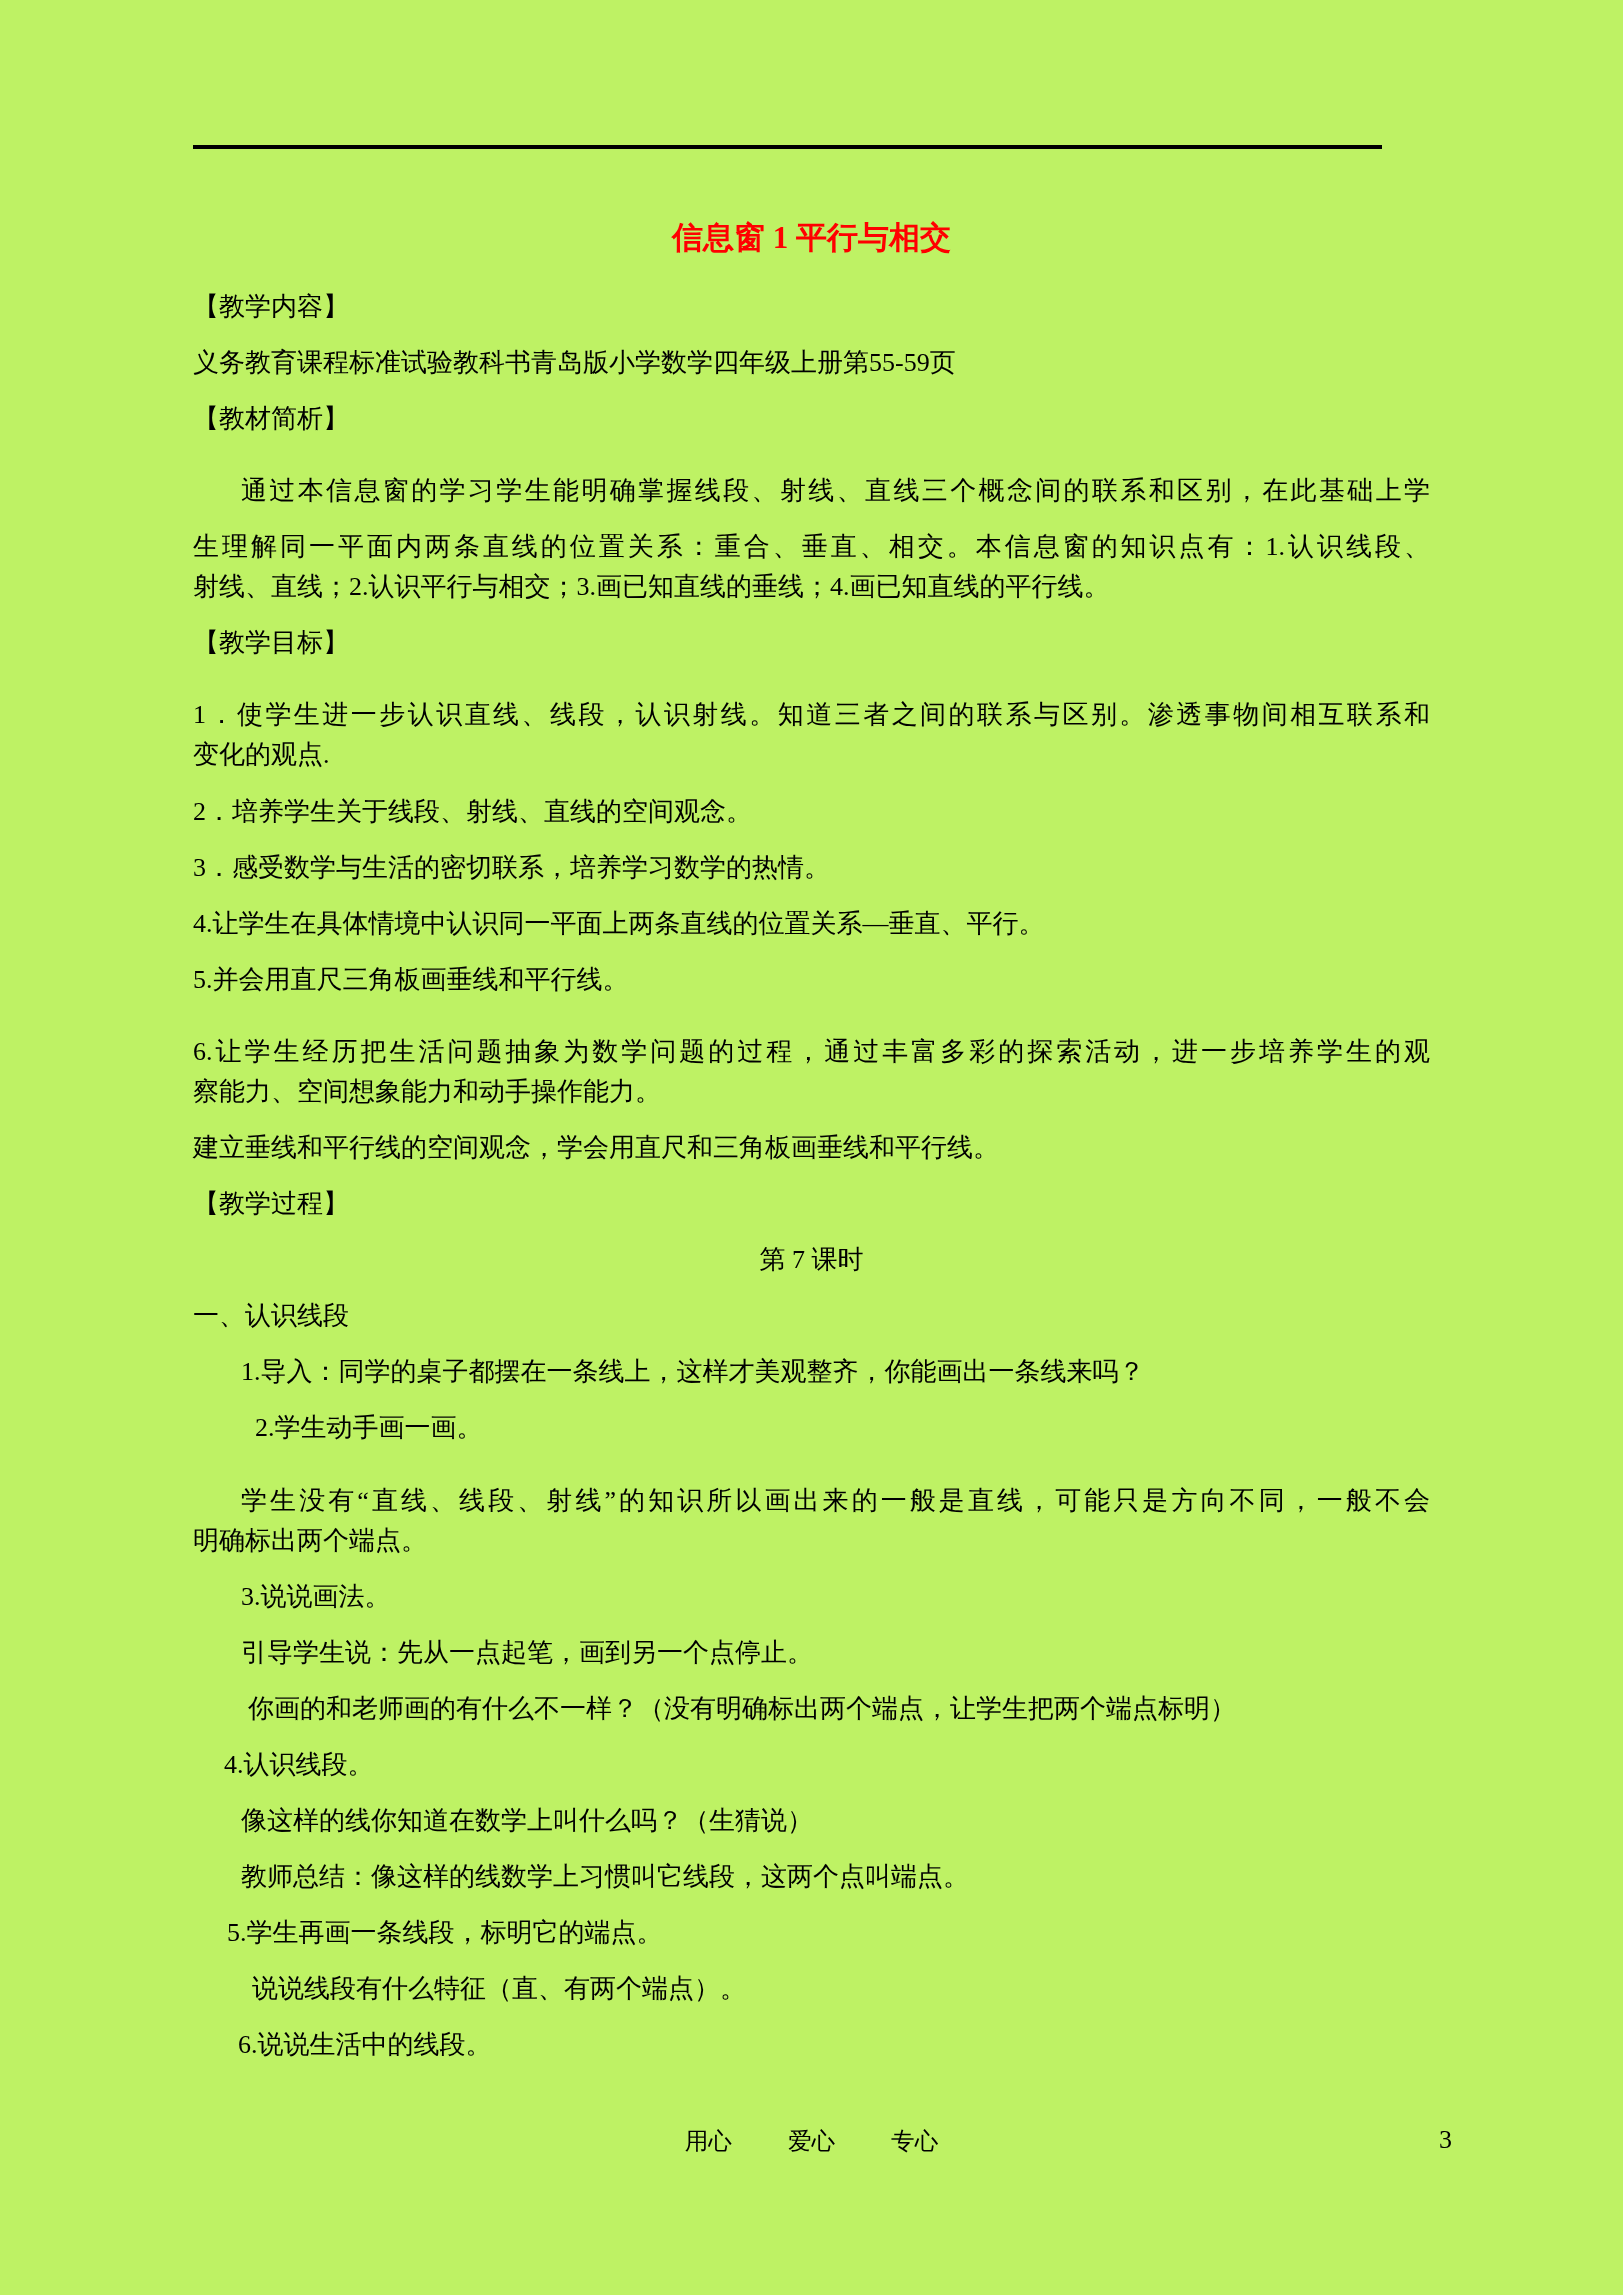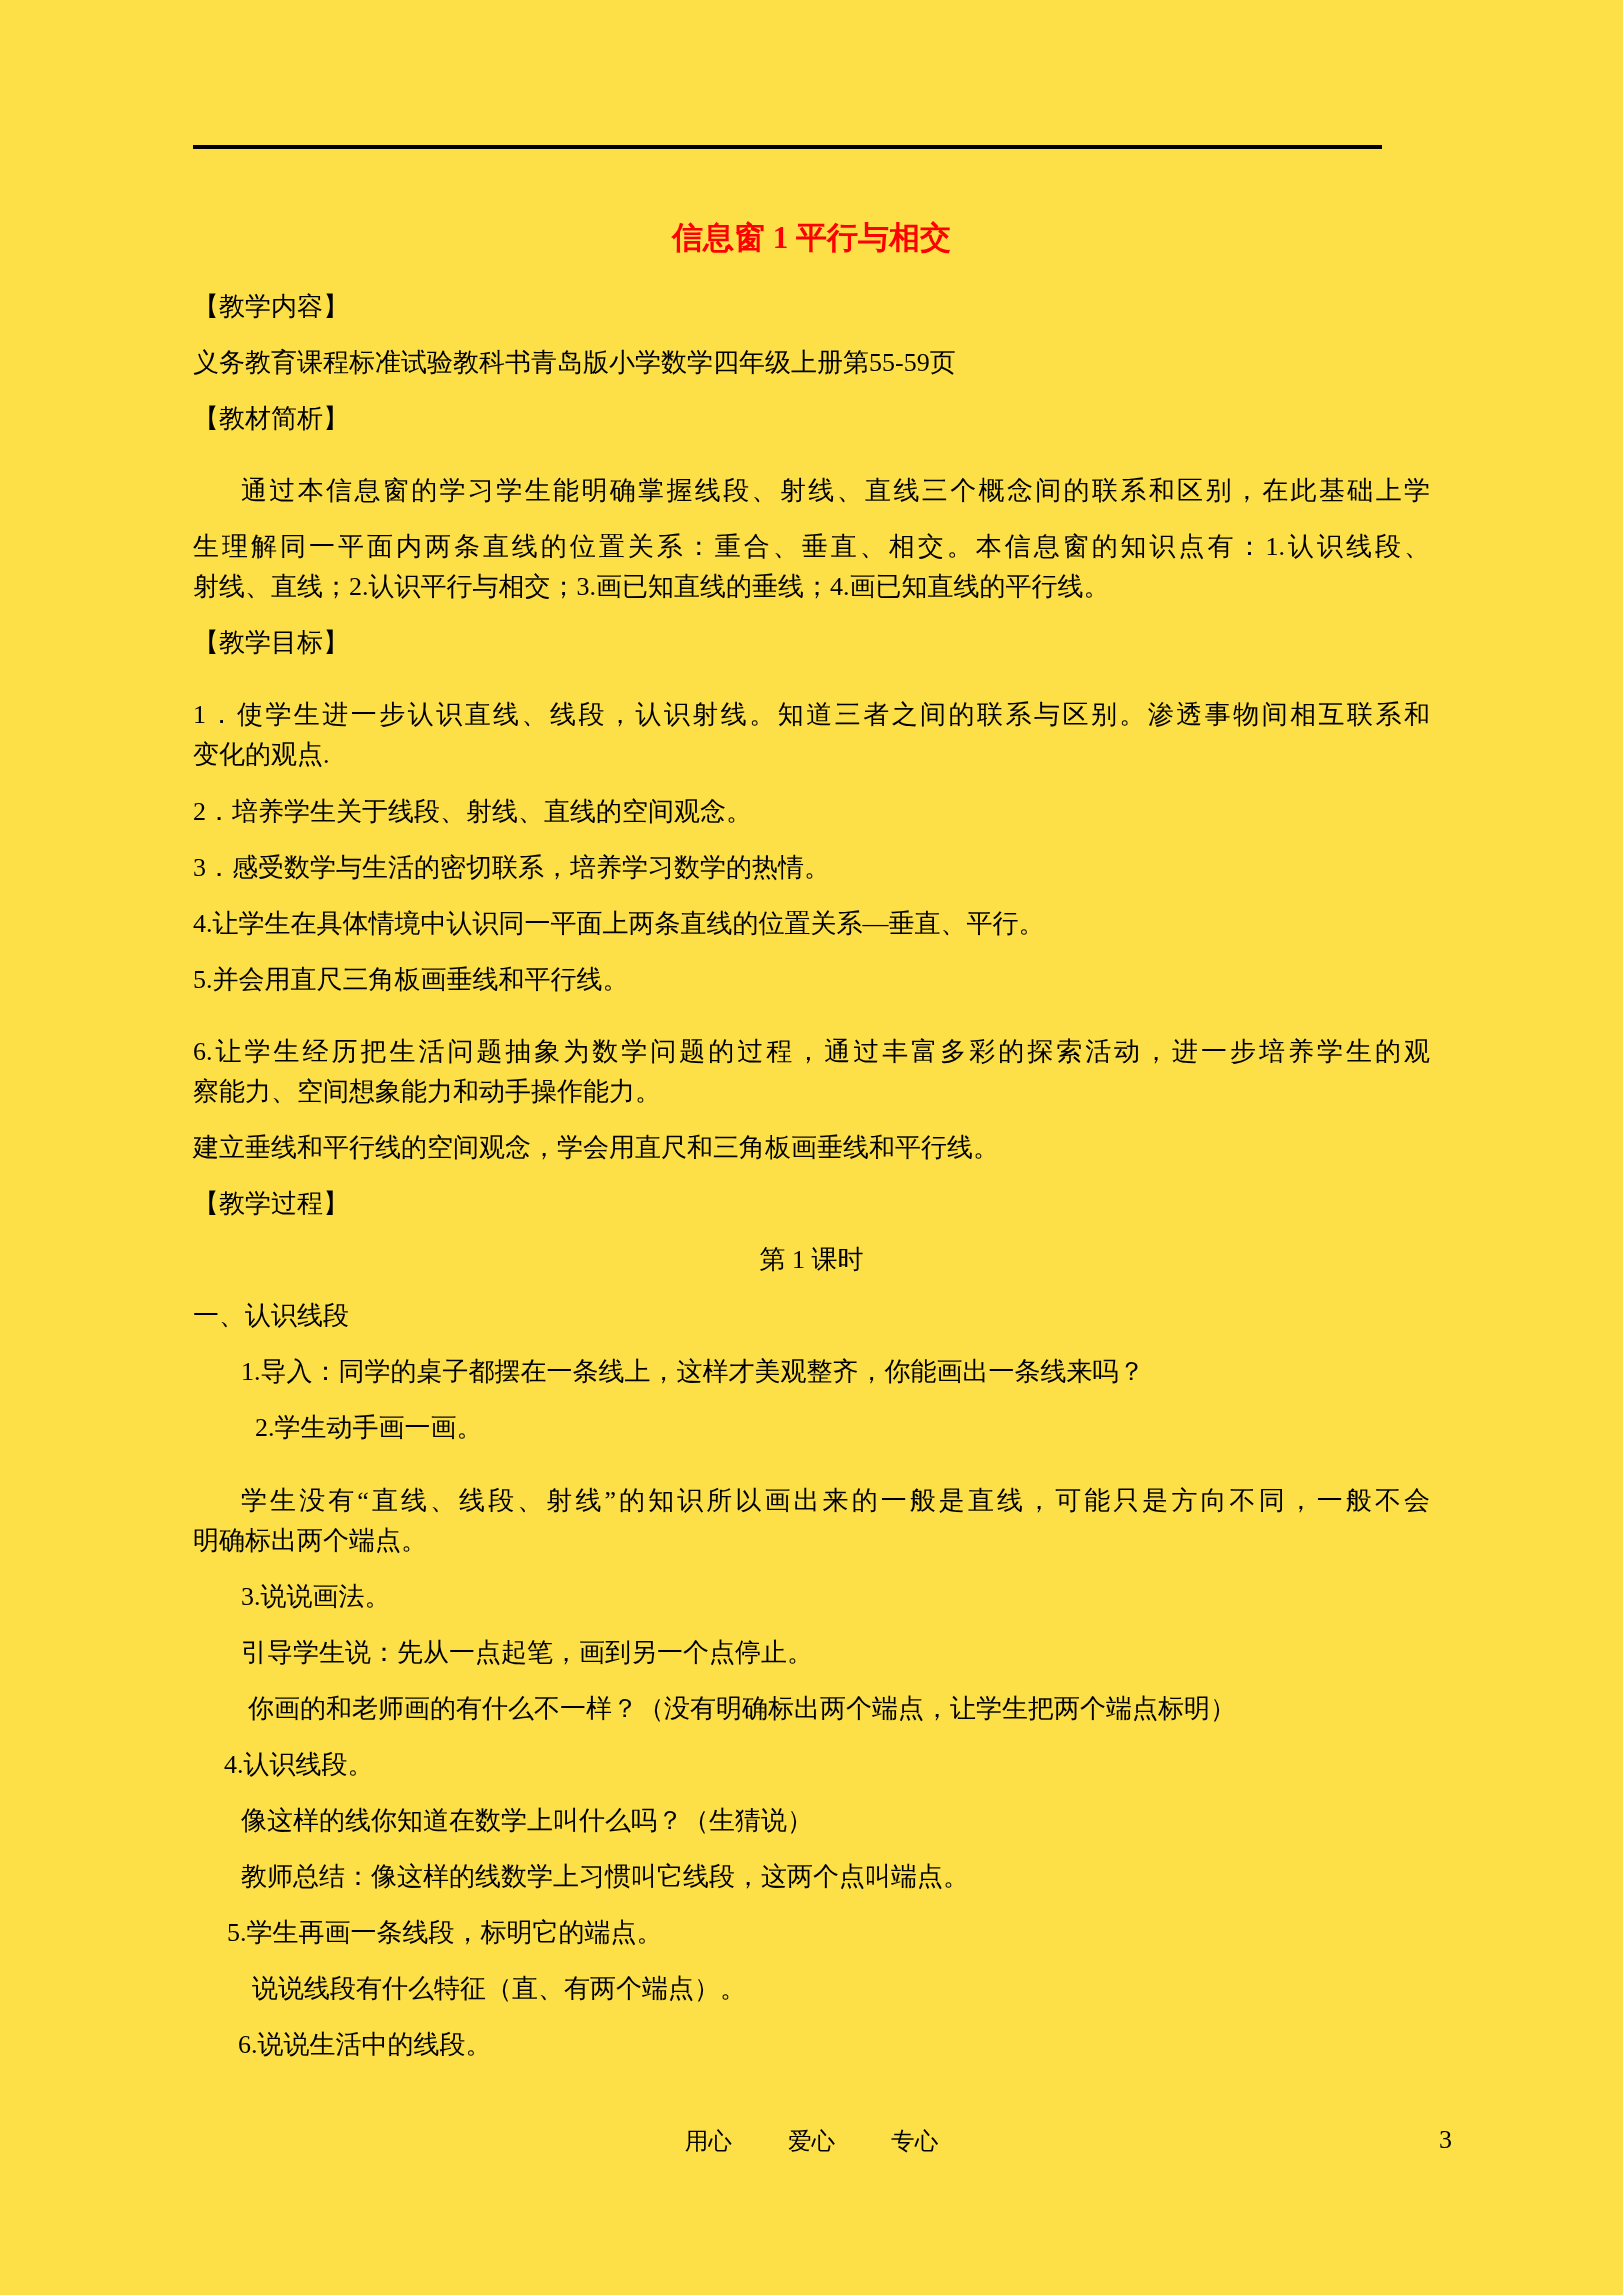--- a/index.html
+++ b/index.html
@@ -4,21 +4,21 @@
 <style>
   html, body {
     margin: 0;
     padding: 0;
     background: #ffffff;
   }
   .page {
     position: relative;
     width: 1623px;
     height: 2295px;
-    background: #fde047;
+    background: #bef264;
     font-family: "Liberation Serif", serif;
     color: #000000;
     overflow: hidden;
   }
   .top-rule {
     position: absolute;
     left: 193px;
     top: 145px;
     width: 1189px;
     height: 3.9px;
@@ -100,21 +100,21 @@
   <div class="line" style="top:737px">变化的观点.</div>
   <div class="line" style="top:794px">2．培养学生关于线段、射线、直线的空间观念。</div>
   <div class="line" style="top:850px">3．感受数学与生活的密切联系，培养学习数学的热情。</div>
   <div class="line" style="top:906px">4.让学生在具体情境中认识同一平面上两条直线的位置关系—垂直、平行。</div>
   <div class="line" style="top:962px">5.并会用直尺三角板画垂线和平行线。</div>
   <div class="line just" style="top:1018px">6.让学生经历把生活问题抽象为数学问题的过程，通过丰富多彩的探索活动，进一步培养学生的观</div>
   <div class="line" style="top:1074px">察能力、空间想象能力和动手操作能力。</div>
   <div class="line" style="top:1130px">建立垂线和平行线的空间观念，学会用直尺和三角板画垂线和平行线。</div>
 
   <div class="line" style="top:1186px">【教学过程】</div>
-  <div class="line center" style="top:1242px">第 1 课时</div>
+  <div class="line center" style="top:1242px">第 7 课时</div>
   <div class="line" style="top:1298px">一、认识线段</div>
 
   <div class="line" style="top:1354px; padding-left:48px">1.导入：同学的桌子都摆在一条线上，这样才美观整齐，你能画出一条线来吗？</div>
   <div class="line" style="top:1410px; padding-left:62px">2.学生动手画一画。</div>
   <div class="line just" style="top:1467px; padding-left:48px">学生没有“直线、线段、射线”的知识所以画出来的一般是直线，可能只是方向不同，一般不会</div>
   <div class="line" style="top:1523px">明确标出两个端点。</div>
   <div class="line" style="top:1579px; padding-left:48px">3.说说画法。</div>
   <div class="line" style="top:1635px; padding-left:48px">引导学生说：先从一点起笔，画到另一个点停止。</div>
   <div class="line" style="top:1691px; padding-left:55px">你画的和老师画的有什么不一样？（没有明确标出两个端点，让学生把两个端点标明）</div>
   <div class="line" style="top:1747px; padding-left:31px">4.认识线段。</div>

